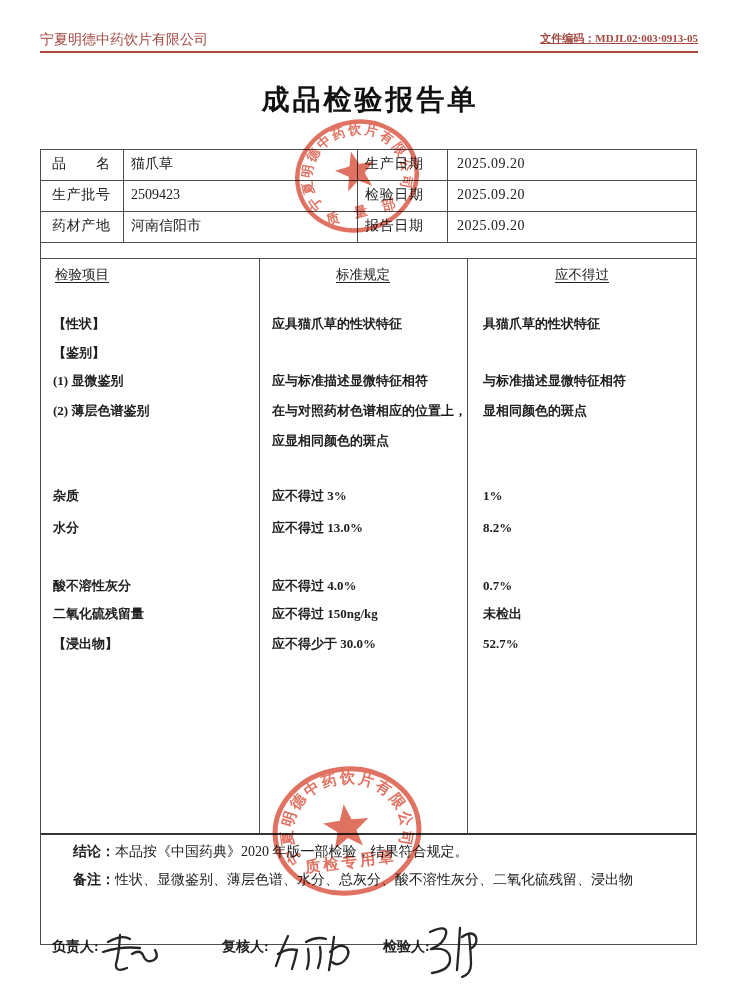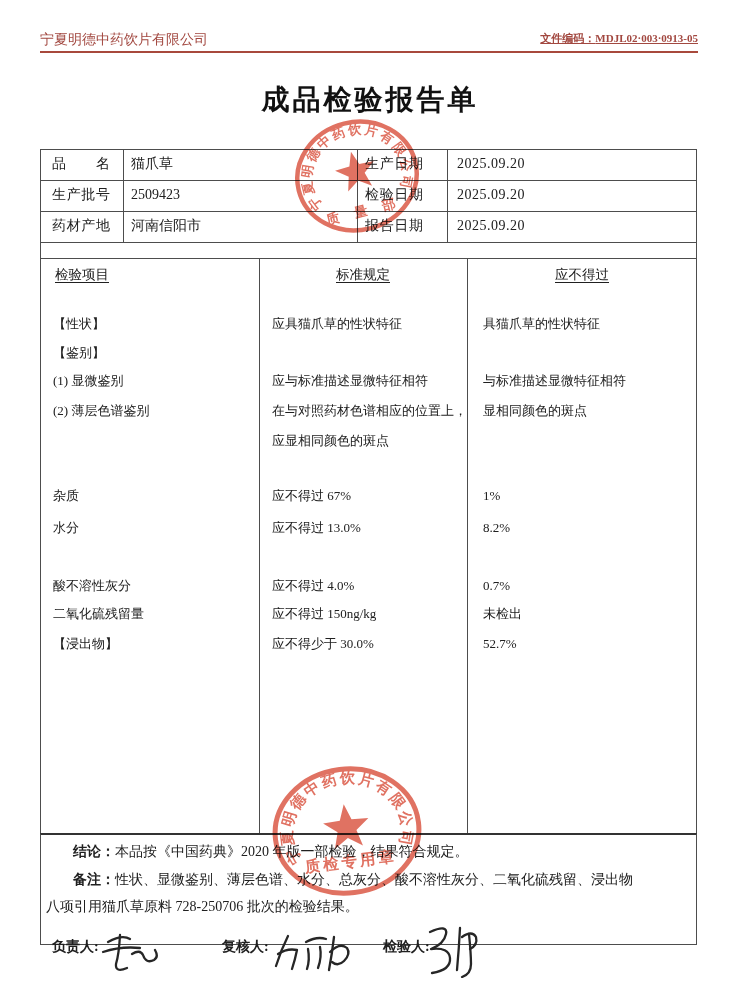--- a/index.html
+++ b/index.html
@@ -23,21 +23,21 @@
   .i-label2{position:absolute;left:325px;width:58px;text-align:justify;text-align-last:justify;}
   .i-value2{position:absolute;left:417px;letter-spacing:0.5px;}
   .i-value2-alt{position:absolute;left:323px;letter-spacing:0.5px;}
   
   .results{position:absolute;left:40px;top:258px;width:657px;height:575px;}
   .r-head{position:absolute;top:7px;left:0;width:657px;height:20px;font-size:13.5px;line-height:20px;}
   .r-head span{text-decoration:underline;text-underline-offset:3px;}
   .rh1{position:absolute;left:15px;text-align:center;}
   .rh2{position:absolute;left:219px;width:208px;text-align:center;}
   .rh3{position:absolute;left:427px;width:230px;text-align:center;}
-  .r-row{position:absolute;left:0;width:657px;height:20px;font-size:13px;line-height:20px;}
+  .r-row{position:absolute;left:0;width:657px;height:20px;font-size:13px;line-height:20px;font-weight:bold;}
   .c1{position:absolute;left:13px;white-space:nowrap;}
   .c2{position:absolute;left:232px;white-space:nowrap;}
   .c3{position:absolute;left:443px;white-space:nowrap;}
   
   .concl{position:absolute;left:40px;top:833px;width:657px;height:112px;border:1px solid #4d4d4d;border-top:2px solid #333;box-sizing:border-box;}
   .f-line{position:absolute;left:5px;width:645px;font-size:14px;line-height:20px;}
   .f-bold{font-weight:bold;}
   
   .sig-label{font-size:14px;font-weight:bold;top:938px;}
   .sig-svg{position:absolute;}
@@ -119,21 +119,21 @@
         <span class="c2">在与对照药材色谱相应的位置上，</span>
         <span class="c3">显相同颜色的斑点</span>
       </div>
     <div class="r-row" style="top:173px">
         <span class="c1"></span>
         <span class="c2">应显相同颜色的斑点</span>
         <span class="c3"></span>
       </div>
     <div class="r-row" style="top:228px">
         <span class="c1">杂质</span>
-        <span class="c2">应不得过 67%</span>
+        <span class="c2">应不得过 3%</span>
         <span class="c3">1%</span>
       </div>
     <div class="r-row" style="top:260px">
         <span class="c1">水分</span>
         <span class="c2">应不得过 13.0%</span>
         <span class="c3">8.2%</span>
       </div>
     <div class="r-row" style="top:318px">
         <span class="c1">酸不溶性灰分</span>
         <span class="c2">应不得过 4.0%</span>
@@ -150,23 +150,20 @@
         <span class="c3">52.7%</span>
       </div>
   </div>
 
   <div class="concl">
     <div class="f-line" style="top:7px;padding-left:27px;">
       <span class="f-bold">结论：</span><span>本品按《中国药典》2020 年版一部检验，结果符合规定。</span>
     </div>
     <div class="f-line" style="top:35px;padding-left:27px;">
       <span class="f-bold">备注：</span><span>性状、显微鉴别、薄层色谱、水分、总灰分、酸不溶性灰分、二氧化硫残留、浸出物</span>
-    </div>
-    <div class="f-line" style="top:62px;">
-      <span>八项引用猫爪草原料 728-250706 批次的检验结果。</span>
     </div>
   </div>
 
   <div class="abs sig-label" style="left:52px;">负责人:</div>
   <div class="abs sig-label" style="left:222px;">复核人:</div>
   <div class="abs sig-label" style="left:372px;margin-left:11px;">检验人:</div>
 
   <svg class="sig-svg" style="left:96px;top:926px;" width="64" height="50" viewBox="0 0 64 50">
     <g fill="none" stroke="#262626" stroke-width="2.3" stroke-linecap="round" stroke-linejoin="round">
       <path d="M12 16 Q26 8 34 13"></path>

